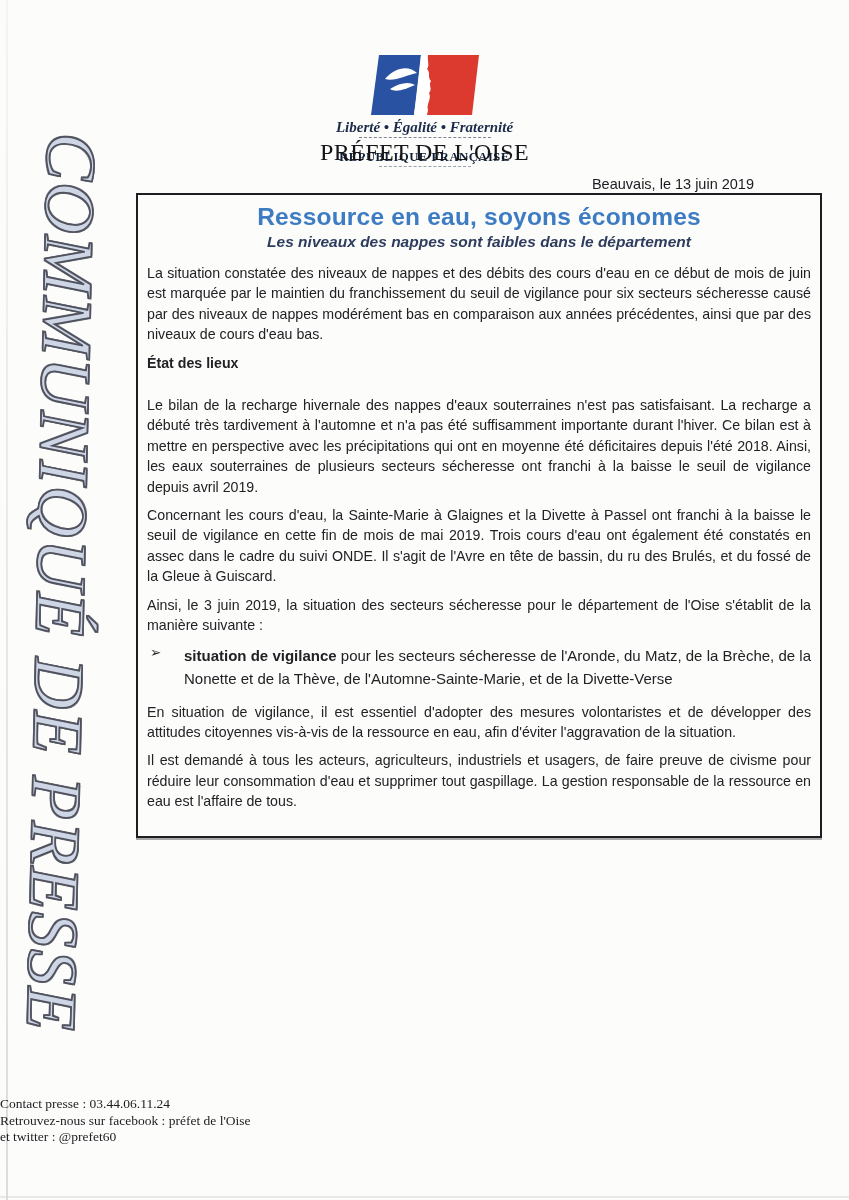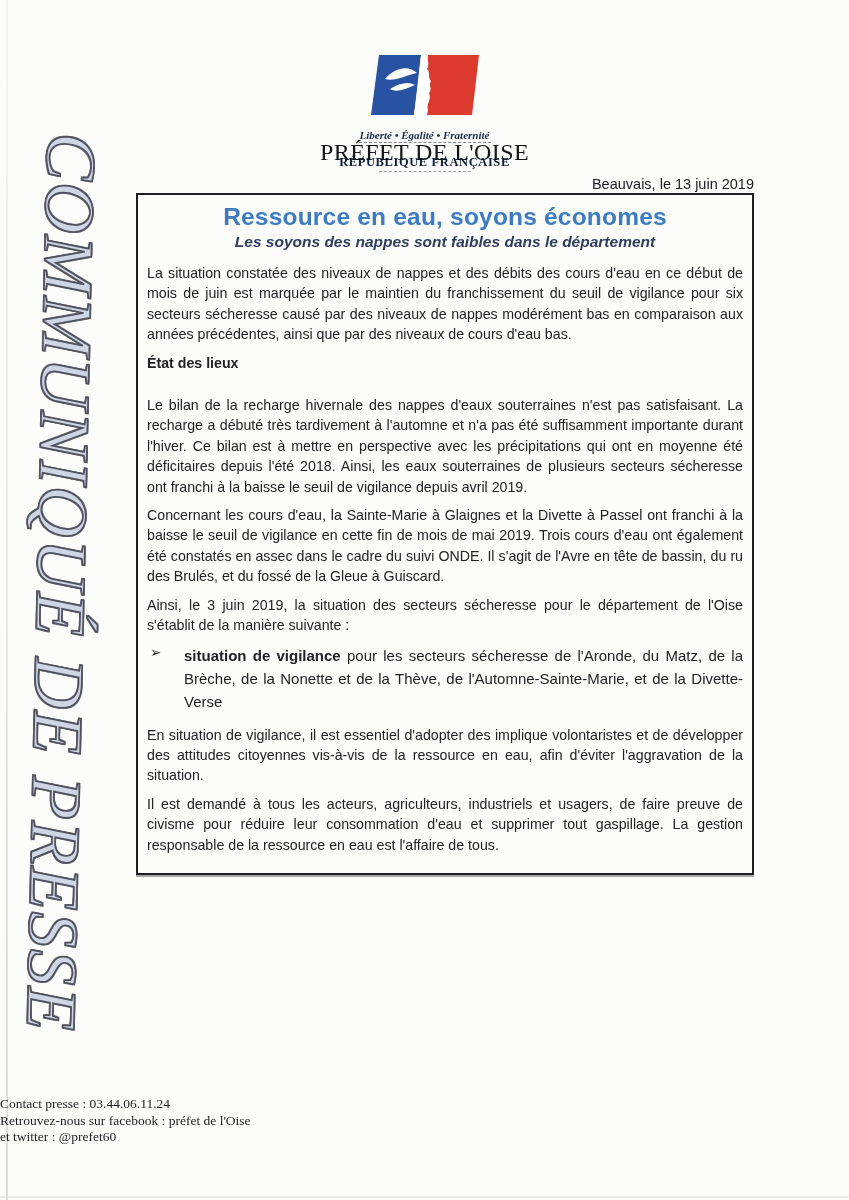--- a/index.html
+++ b/index.html
@@ -24,33 +24,33 @@
     -webkit-text-stroke:1.6px #4f515c;
     text-shadow:1px 1px 0 #70727e, -1px -1px 0 #70727e,
                 1px -1px 0 #70727e, -1px 1px 0 #70727e;
     transform:rotate(1.3deg); transform-origin:top left;
   }
 
   
   .logo-wrap { position:absolute; top:54px; left:0; right:0;
     display:flex; flex-direction:column; align-items:center; }
   .motto { font-family:"Liberation Serif", serif; font-style:italic; font-weight:bold;
-    font-size:11px; color:#1b2a4a; margin-top:13px; }
+    font-size:15px; color:#1b2a4a; margin-top:3px; }
   .motto-dashes { width:132px; border-bottom:1px dashed #7d8494; margin-top:1px; }
   .republic { font-family:"Liberation Serif", serif; font-weight:bold;
     font-size:12.5px; letter-spacing:.6px; color:#101d38; margin-top:12px; }
   .republic-dashes { width:92px; border-bottom:1px dashed #9aa0ac; margin-top:1px; }
   .prefet { position:absolute; top:139px; left:0; right:0; text-align:center;
     font-family:"Liberation Serif", serif; font-size:24px; color:#15151a;
     letter-spacing:.4px; }
   .dateline { position:absolute; top:176px; right:95px; font-size:14.5px; color:#1c1c22;margin-left:36px; }
 
   
   .box {
-    position:absolute; left:136px; top:193px; width:618px; min-height:645px;
+    position:absolute; left:136px; top:193px; width:686px; min-height:645px;
     box-sizing:border-box; border:2px solid #1e1e22; padding:6px 9px 10px;
     box-shadow:0 2px 0 rgba(40,40,45,.4);
   }
   .title { margin:2px 0 0; text-align:center; font-size:24.5px; font-weight:bold;
     color:#3d7cc3; letter-spacing:.2px; }
   .subtitle { margin:2px 0 12px; text-align:center; font-size:15.5px;
     font-weight:bold; font-style:italic; color:#2e3c5e; }
   .box p { margin:0 0 8px; font-size:14.2px; line-height:20.4px;
     text-align:justify; color:#222226; }
   .section-heading { font-weight:bold; margin:4px 0 22px !important; }
@@ -87,38 +87,38 @@
     <div class="republic">RÉPUBLIQUE FRANÇAISE</div>
     <div class="republic-dashes"></div>
   </div>
 
   <div class="prefet">PRÉFET DE L'OISE</div>
 
   <div class="dateline">Beauvais, le 13 juin 2019</div>
 
   <div class="box">
     <h1 class="title">Ressource en eau, soyons économes</h1>
-    <h2 class="subtitle">Les soyons des nappes sont faibles dans le département</h2>
+    <h2 class="subtitle">Les niveaux des nappes sont faibles dans le département</h2>
 
     <p>La situation constatée des niveaux de nappes et des débits des cours d'eau en ce début de mois de juin est marquée par le maintien du franchissement du seuil de vigilance pour six secteurs sécheresse causé par des niveaux de nappes modérément bas en comparaison aux années précédentes, ainsi que par des niveaux de cours d'eau bas.</p>
 
     <p class="section-heading">État des lieux</p>
 
     <p>Le bilan de la recharge hivernale des nappes d'eaux souterraines n'est pas satisfaisant. La recharge a débuté très tardivement à l'automne et n'a pas été suffisamment importante durant l'hiver. Ce bilan est à mettre en perspective avec les précipitations qui ont en moyenne été déficitaires depuis l'été 2018. Ainsi, les eaux souterraines de plusieurs secteurs sécheresse ont franchi à la baisse le seuil de vigilance depuis avril 2019.</p>
 
     <p>Concernant les cours d'eau, la Sainte-Marie à Glaignes et la Divette à Passel ont franchi à la baisse le seuil de vigilance en cette fin de mois de mai 2019. Trois cours d'eau ont également été constatés en assec dans le cadre du suivi ONDE. Il s'agit de l'Avre en tête de bassin, du ru des Brulés, et du fossé de la Gleue à Guiscard.</p>
 
     <p>Ainsi, le 3 juin 2019, la situation des secteurs sécheresse pour le département de l'Oise s'établit de la manière suivante :</p>
 
     <div class="bullet">
       <span class="marker">➢</span>
       <span class="btext"><b>situation de vigilance</b><span> pour les secteurs sécheresse de l'Aronde, du Matz, de la Brèche, de la Nonette et de la Thève, de l'Automne-Sainte-Marie, et de la Divette-Verse</span></span>
     </div>
 
-    <p>En situation de vigilance, il est essentiel d'adopter des implique volontaristes et de développer des attitudes citoyennes vis-à-vis de la ressource en eau, afin d'éviter l'aggravation de la situation.</p>
+    <p>En situation de vigilance, il est essentiel d'adopter des mesures volontaristes et de développer des attitudes citoyennes vis-à-vis de la ressource en eau, afin d'éviter l'aggravation de la situation.</p>
 
     <p>Il est demandé à tous les acteurs, agriculteurs, industriels et usagers, de faire preuve de civisme pour réduire leur consommation d'eau et supprimer tout gaspillage. La gestion responsable de la ressource en eau est l'affaire de tous.</p>
 
   </div>
 
   <div class="footer">
     <div>Contact presse : 03.44.06.11.24</div>
     <div>Retrouvez-nous sur facebook : préfet de l'Oise</div>
     <div>et twitter : @prefet60</div>
   </div>

